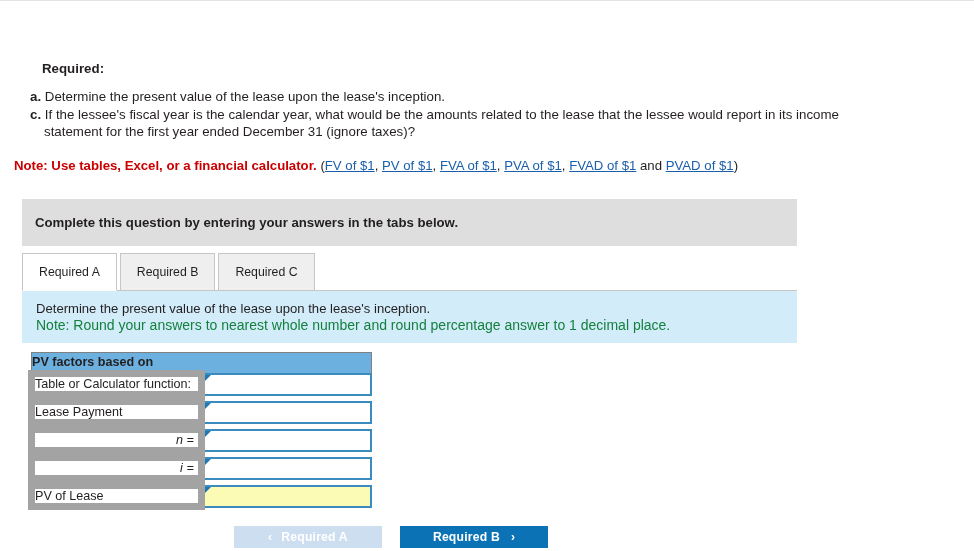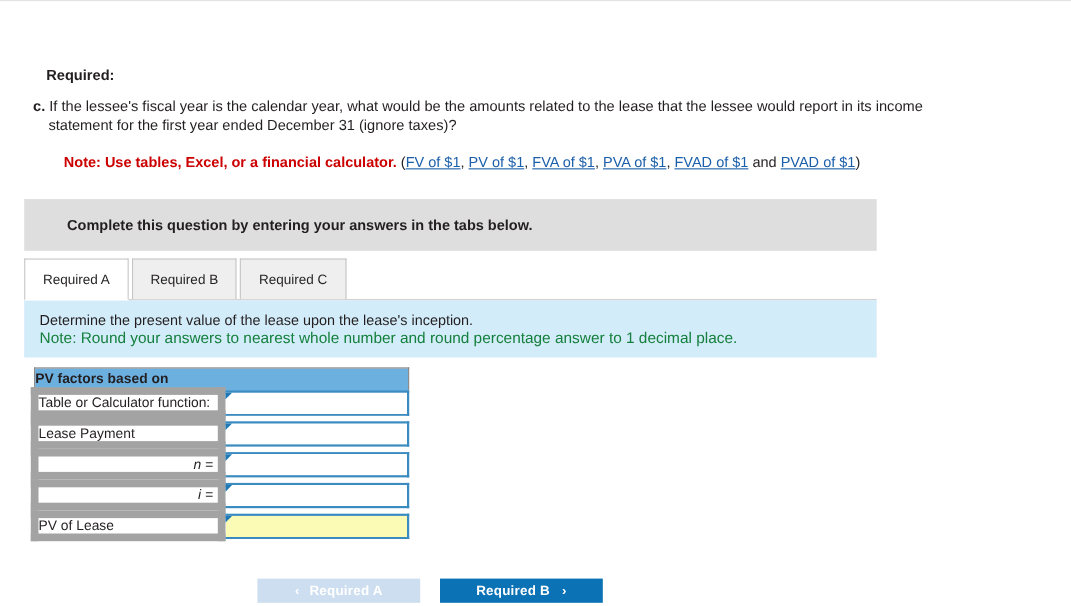--- a/index.html
+++ b/index.html
@@ -60,37 +60,37 @@
   }
   .req-list li .mk { font-weight: bold; }
 
   
   .note-line {
     margin: 17px 0 0 0;
     font-size: 13.2px;
     line-height: 17px;
     color: #cc0000;
   }
-  .note-line .note-strong { font-weight: bold; color: #cc0000; margin-left: 44px; }
+  .note-line .note-strong { font-weight: bold; color: #cc0000; }
   .note-line .paren { color: #231f20; font-weight: normal; }
   .note-line a {
     color: #1b5faa;
     text-decoration: underline;
   }
   .note-line .andword { color: #231f20; }
 
   
   .gray-banner {
     margin: 25px 0 0 8px;
     width: 775px;
     height: 47px;
     background: #dededf;
     display: flex;
     align-items: center;
-    padding-left: 39px;
+    padding-left: 13px;
   }
   .gray-banner span {
     font-size: 13.2px;
     font-weight: bold;
     color: #231f20;
   }
 
   
   .tabs-row {
     margin: 7px 0 0 8px;
@@ -242,20 +242,24 @@
 <div id="page">
 
   <div class="top-rule"></div>
 
   <div class="content">
 
 
     <p class="required-head">Required:</p>
 
     <ul class="req-list">
+      <li>
+        <span class="mk">a.</span>
+        <span>Determine the present value of the lease upon the lease's inception.</span>
+      </li>
       <li>
         <span class="mk">c.</span>
         <span>If the lessee's fiscal year is the calendar year, what would be the amounts related to the lease that the lessee would report in its income statement for the first year ended December 31 (ignore taxes)?</span>
       </li>
     </ul>
 
     <p class="note-line">
       <span class="note-strong">Note: Use tables, Excel, or a financial calculator.</span>
       <span class="paren">(</span><a href="#">FV of $1</a><span class="paren">, </span><a href="#">PV of $1</a><span class="paren">, </span><a href="#">FVA of $1</a><span class="paren">, </span><a href="#">PVA of $1</a><span class="paren">, </span><a href="#">FVAD of $1</a><span class="andword"> and </span><a href="#">PVAD of $1</a><span class="paren">)</span>
     </p>

